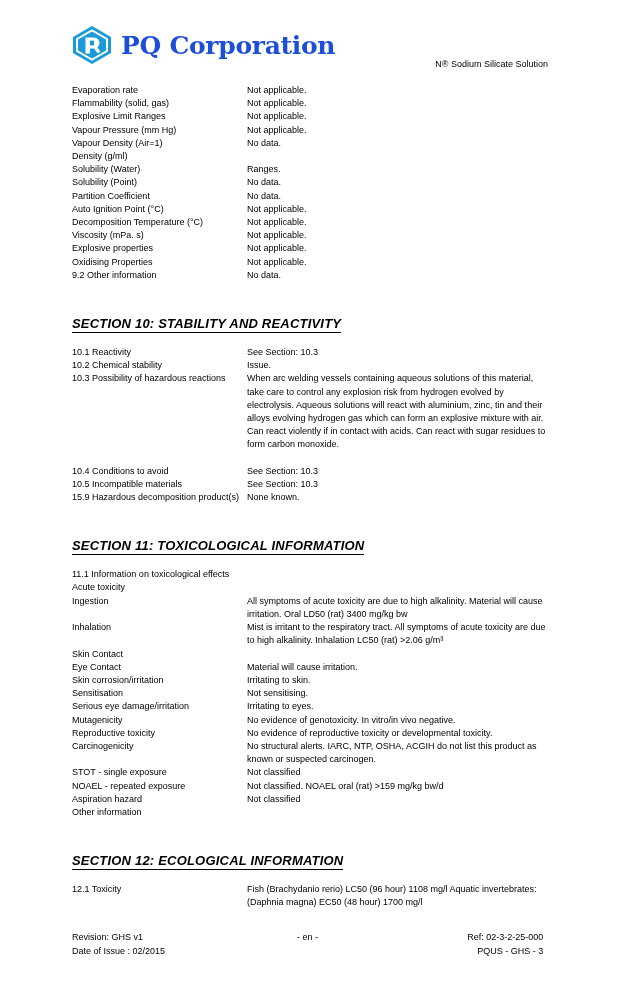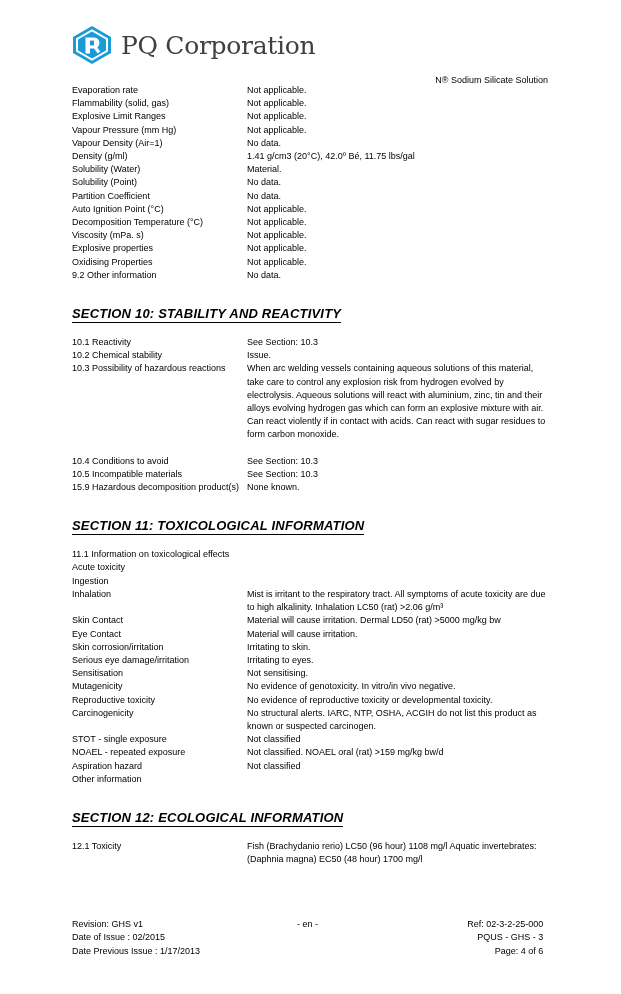--- a/index.html
+++ b/index.html
@@ -37,35 +37,34 @@
   }
   .logo-mark {
     width: 40px;
     height: 40px;
     position: relative;
     margin-right: 9px;
   }
   .logo-mark svg { display: block; }
   .logo-text {
     font-family: "DejaVu Serif", serif;
-    font-weight: normal;
+    font-weight: bold;
     font-size: 25px;
     letter-spacing: -0.3px;
-    color: #404040;
+    color: #1d4ed8;
     line-height: 1;
     white-space: nowrap;
   }
   .product-title {
     position: absolute;
     right: 73px;
     top: 59px;
     font-size: 9px;
     text-align: right;
     white-space: nowrap;
-    margin-top: 16px;
   }
 
   
   .content {
     position: absolute;
     left: 72px;
     top: 84px;
     width: 477px;
   }
 
@@ -90,21 +89,21 @@
     font-style: italic;
     font-weight: bold;
     border-bottom: 1.3px solid #000;
     display: inline-block;
     padding-bottom: 1px;
     margin: 0;
     white-space: nowrap;
     letter-spacing: 0.2px;
   }
   .section-block {
-    margin-top: 22px;
+    margin-top: 32px;
     margin-bottom: 13px;
   }
 
   .plain-line {
     font-size: 9px;
     line-height: 13.2px;
   }
   .spacer-13 { height: 13px; }
 
   
@@ -165,25 +164,24 @@
       <div class="row">
         <div class="label">Vapour Pressure (mm Hg)</div>
         <div class="value">Not applicable.</div>
       </div>
       <div class="row">
         <div class="label">Vapour Density (Air=1)</div>
         <div class="value">No data.</div>
       </div>
       <div class="row">
         <div class="label">Density (g/ml)</div>
-        <div class="value">1.41 g/cm3 (20°C), 42.0º Bé, 11.75 lbs/gal</div>
       </div>
       <div class="row">
         <div class="label">Solubility (Water)</div>
-        <div class="value">Material.</div>
+        <div class="value">Ranges.</div>
       </div>
       <div class="row">
         <div class="label">Solubility (Point)</div>
         <div class="value">No data.</div>
       </div>
       <div class="row">
         <div class="label">Partition Coefficient</div>
         <div class="value">No data.</div>
       </div>
       <div class="row">
@@ -246,44 +244,44 @@
     <div class="section-block">
       <div class="section-title">SECTION 11: TOXICOLOGICAL INFORMATION</div>
     </div>
     <div>
       <div class="plain-line">11.1 Information on toxicological effects</div>
       <div class="plain-line">Acute toxicity</div>
     </div>
     <div>
       <div class="row">
         <div class="label">Ingestion</div>
+        <div class="value">All symptoms of acute toxicity are due to high alkalinity. Material will cause irritation. Oral LD50 (rat) 3400 mg/kg bw</div>
       </div>
       <div class="row">
         <div class="label">Inhalation</div>
         <div class="value">Mist is irritant to the respiratory tract. All symptoms of acute toxicity are due to high alkalinity. Inhalation LC50 (rat) &gt;2.06 g/m³</div>
       </div>
       <div class="row">
         <div class="label">Skin Contact</div>
-        <div class="value">Material will cause irritation. Dermal LD50 (rat) &gt;5000 mg/kg bw</div>
       </div>
       <div class="row">
         <div class="label">Eye Contact</div>
         <div class="value">Material will cause irritation.</div>
       </div>
       <div class="row">
         <div class="label">Skin corrosion/irritation</div>
         <div class="value">Irritating to skin.</div>
       </div>
       <div class="row">
+        <div class="label">Sensitisation</div>
+        <div class="value">Not sensitising.</div>
+      </div>
+      <div class="row">
         <div class="label">Serious eye damage/irritation</div>
         <div class="value">Irritating to eyes.</div>
-      </div>
-      <div class="row">
-        <div class="label">Sensitisation</div>
-        <div class="value">Not sensitising.</div>
       </div>
       <div class="row">
         <div class="label">Mutagenicity</div>
         <div class="value">No evidence of genotoxicity. In vitro/in vivo negative.</div>
       </div>
       <div class="row">
         <div class="label">Reproductive toxicity</div>
         <div class="value">No evidence of reproductive toxicity or developmental toxicity.</div>
       </div>
       <div class="row">
@@ -324,20 +322,15 @@
     <div class="footer-row">
       <div class="footer-col-left">Revision: GHS v1</div>
       <div class="footer-col-mid">- en -</div>
       <div class="footer-col-right">Ref: 02-3-2-25-000</div>
     </div>
     <div class="footer-row">
       <div class="footer-col-left">Date of Issue : 02/2015</div>
       <div class="footer-col-mid"></div>
       <div class="footer-col-right">PQUS - GHS - 3</div>
     </div>
-    <div class="footer-row">
-      <div class="footer-col-left">Date Previous Issue : 1/17/2013</div>
-      <div class="footer-col-mid"></div>
-      <div class="footer-col-right">Page: 4 of 6</div>
-    </div>
   </div>
 
 </div>
 
 </body></html>

